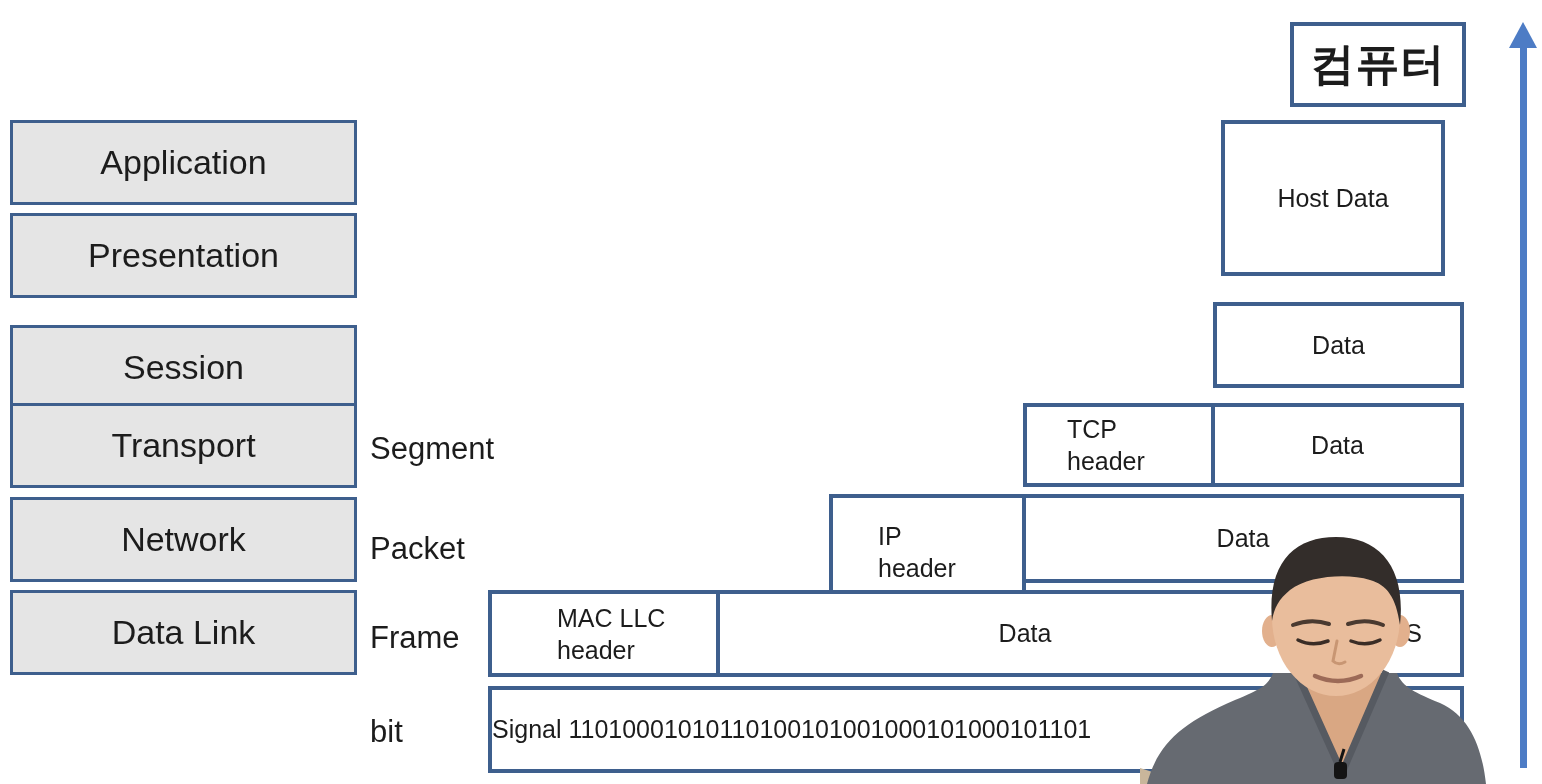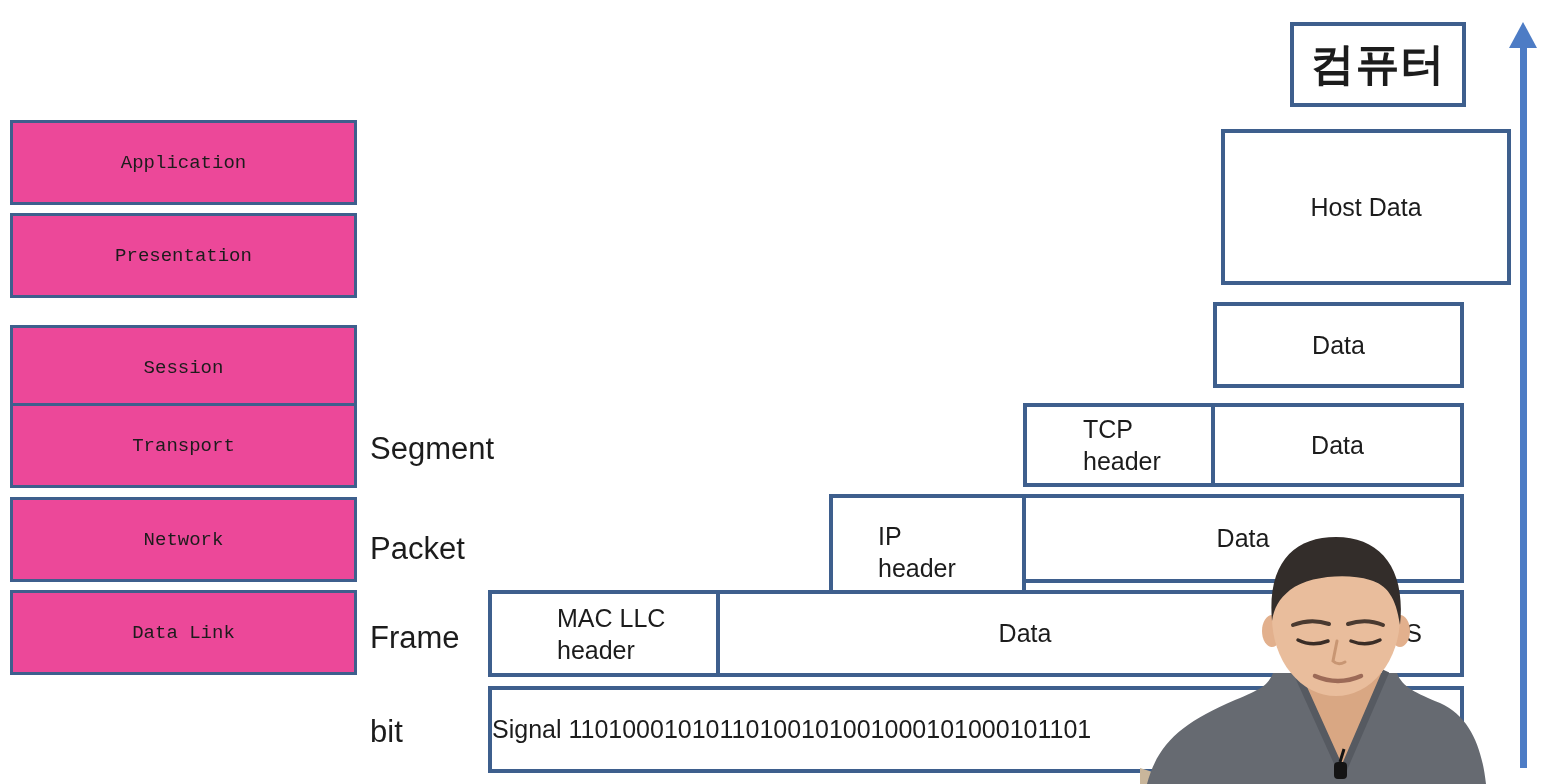--- a/index.html
+++ b/index.html
@@ -15,24 +15,23 @@
     overflow:hidden;
     font-family:"Liberation Sans", sans-serif;
     color:var(--text);
   }
   
   .osi-box{
     position:absolute;
     left:10px;width:347px;height:85px;
     box-sizing:border-box;
     border:3px solid var(--border);
-    background:#ec4899;
+    background:#e5e5e5;
     display:flex;align-items:center;justify-content:center;
-    font-size:19px;
-    font-family:Liberation Mono, monospace;
+    font-size:34px;
   }
   .pdu-label{
     position:absolute;
     left:370px;height:30px;line-height:30px;
     font-size:31px;white-space:nowrap;
   }
   
   .cell{
     position:absolute;
     box-sizing:border-box;
@@ -105,29 +104,29 @@
 
   <div class="pdu-label" style="top:434px">Segment</div>
   <div class="pdu-label" style="top:534px">Packet</div>
   <div class="pdu-label" style="top:623px">Frame</div>
   <div class="pdu-label" style="top:717px">bit</div>
 
   <div class="title-box">
     <span>컴퓨터</span>
   </div>
 
-  <div class="cell" style="left:1221px;top:129px;width:290px;height:156px">
+  <div class="cell" style="left:1221px;top:120px;width:224px;height:156px">
     <span>Host Data</span>
   </div>
 
   <div class="cell" style="left:1213px;top:302px;width:251px;height:86px">
     <span>Data</span>
   </div>
 
-  <div class="cell hdr" style="left:1023px;top:403px;width:192px;height:84px;padding-left:56px">
+  <div class="cell hdr" style="left:1023px;top:403px;width:192px;height:84px;padding-left:40px">
     <span>TCP</span>
     <span>header</span>
   </div>
   <div class="cell" style="left:1211px;top:403px;width:253px;height:84px">
     <span>Data</span>
   </div>
 
   <div class="cell hdr" style="left:829px;top:494px;width:197px;height:116px;padding-left:45px">
     <span>IP</span>
     <span>header</span>

